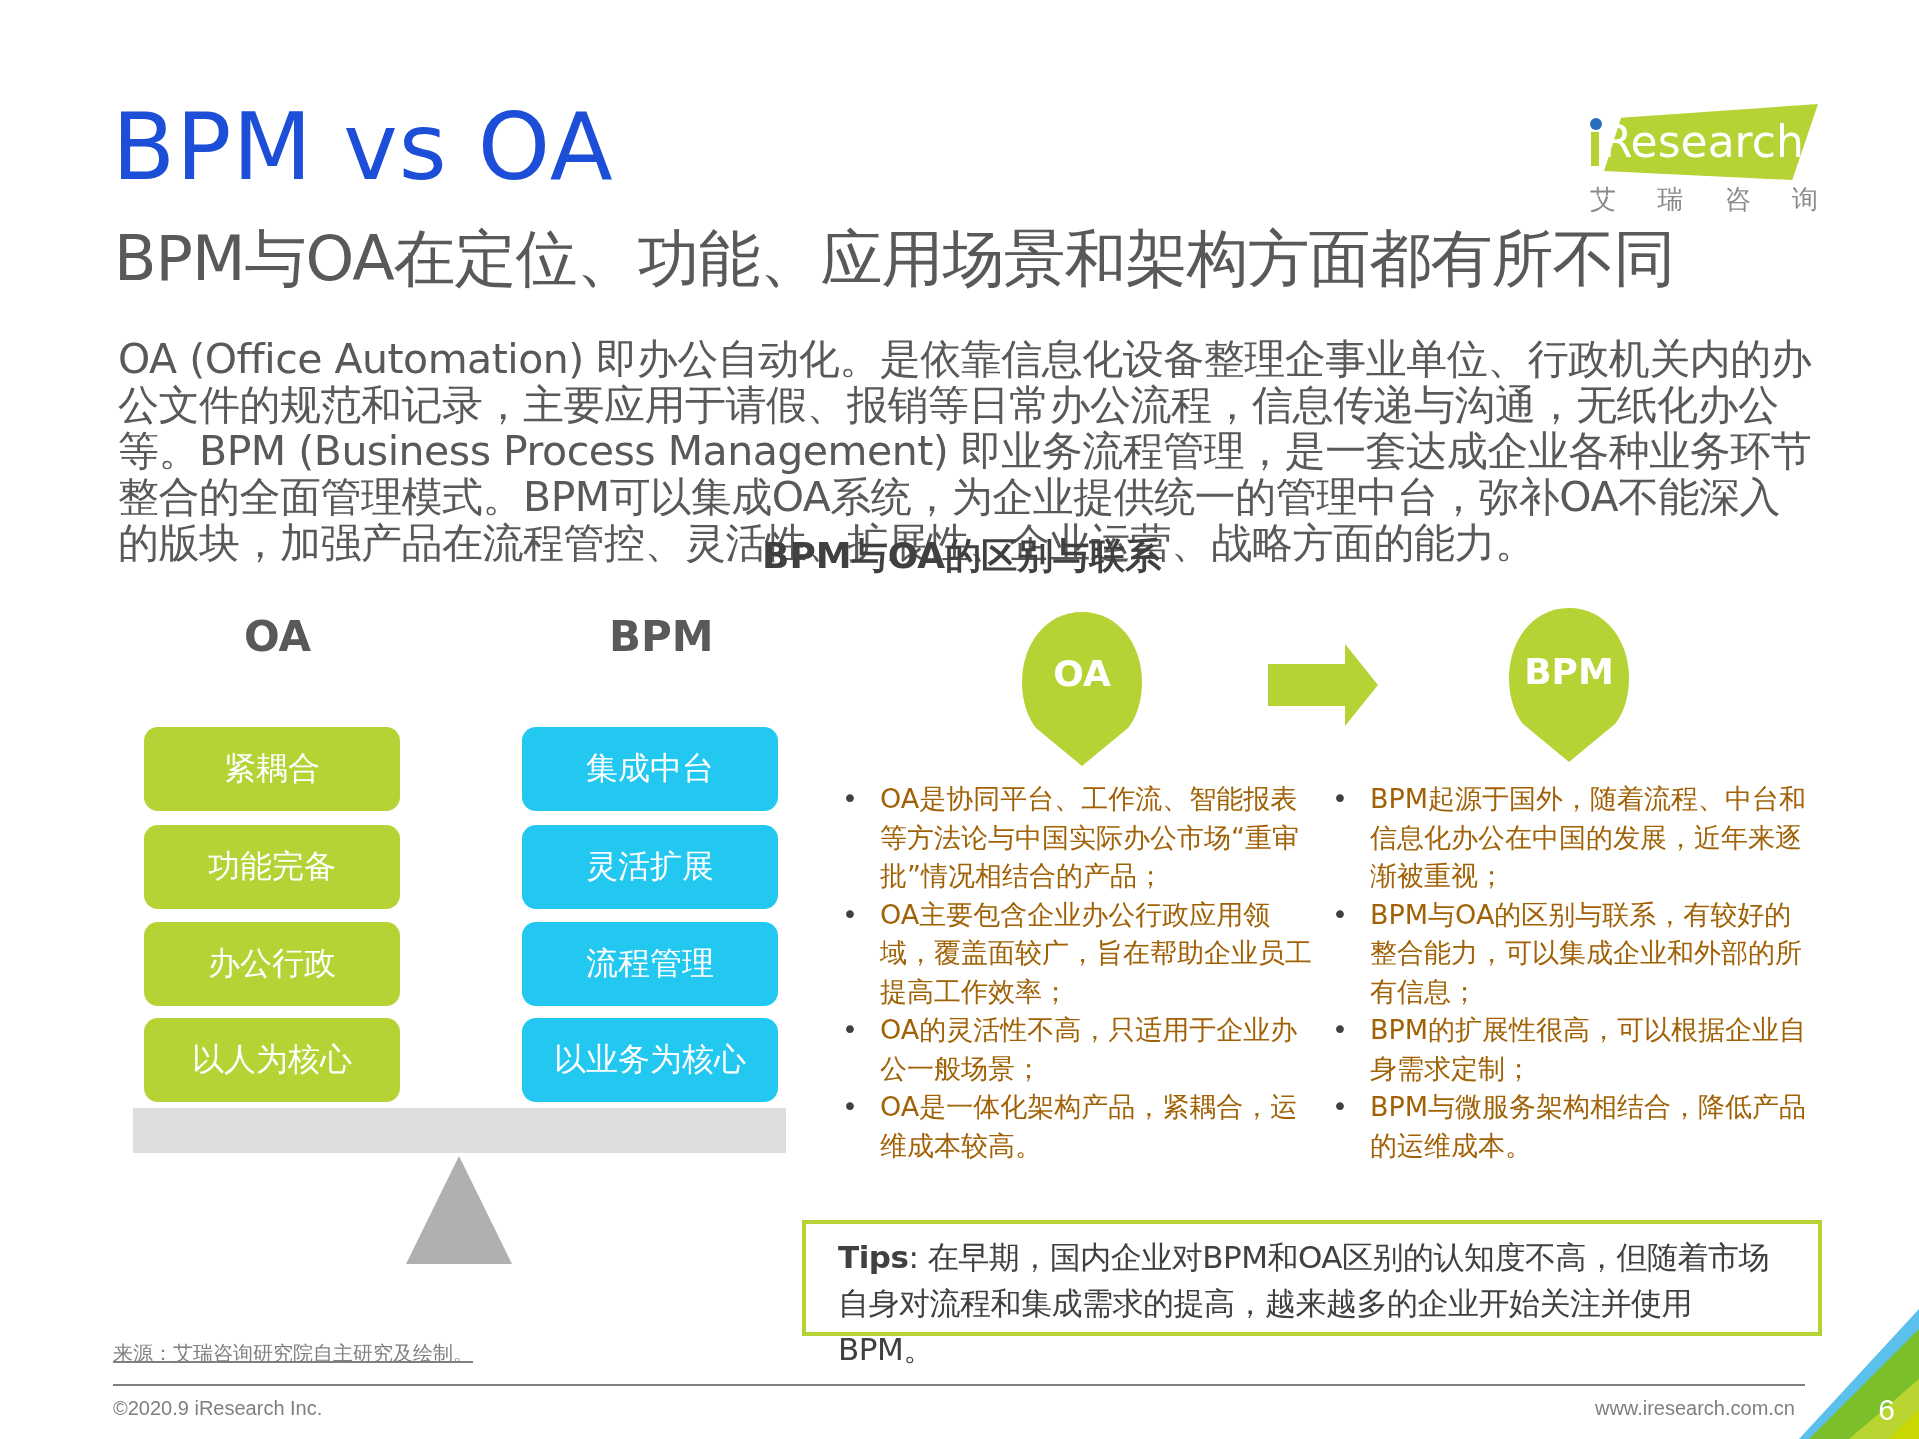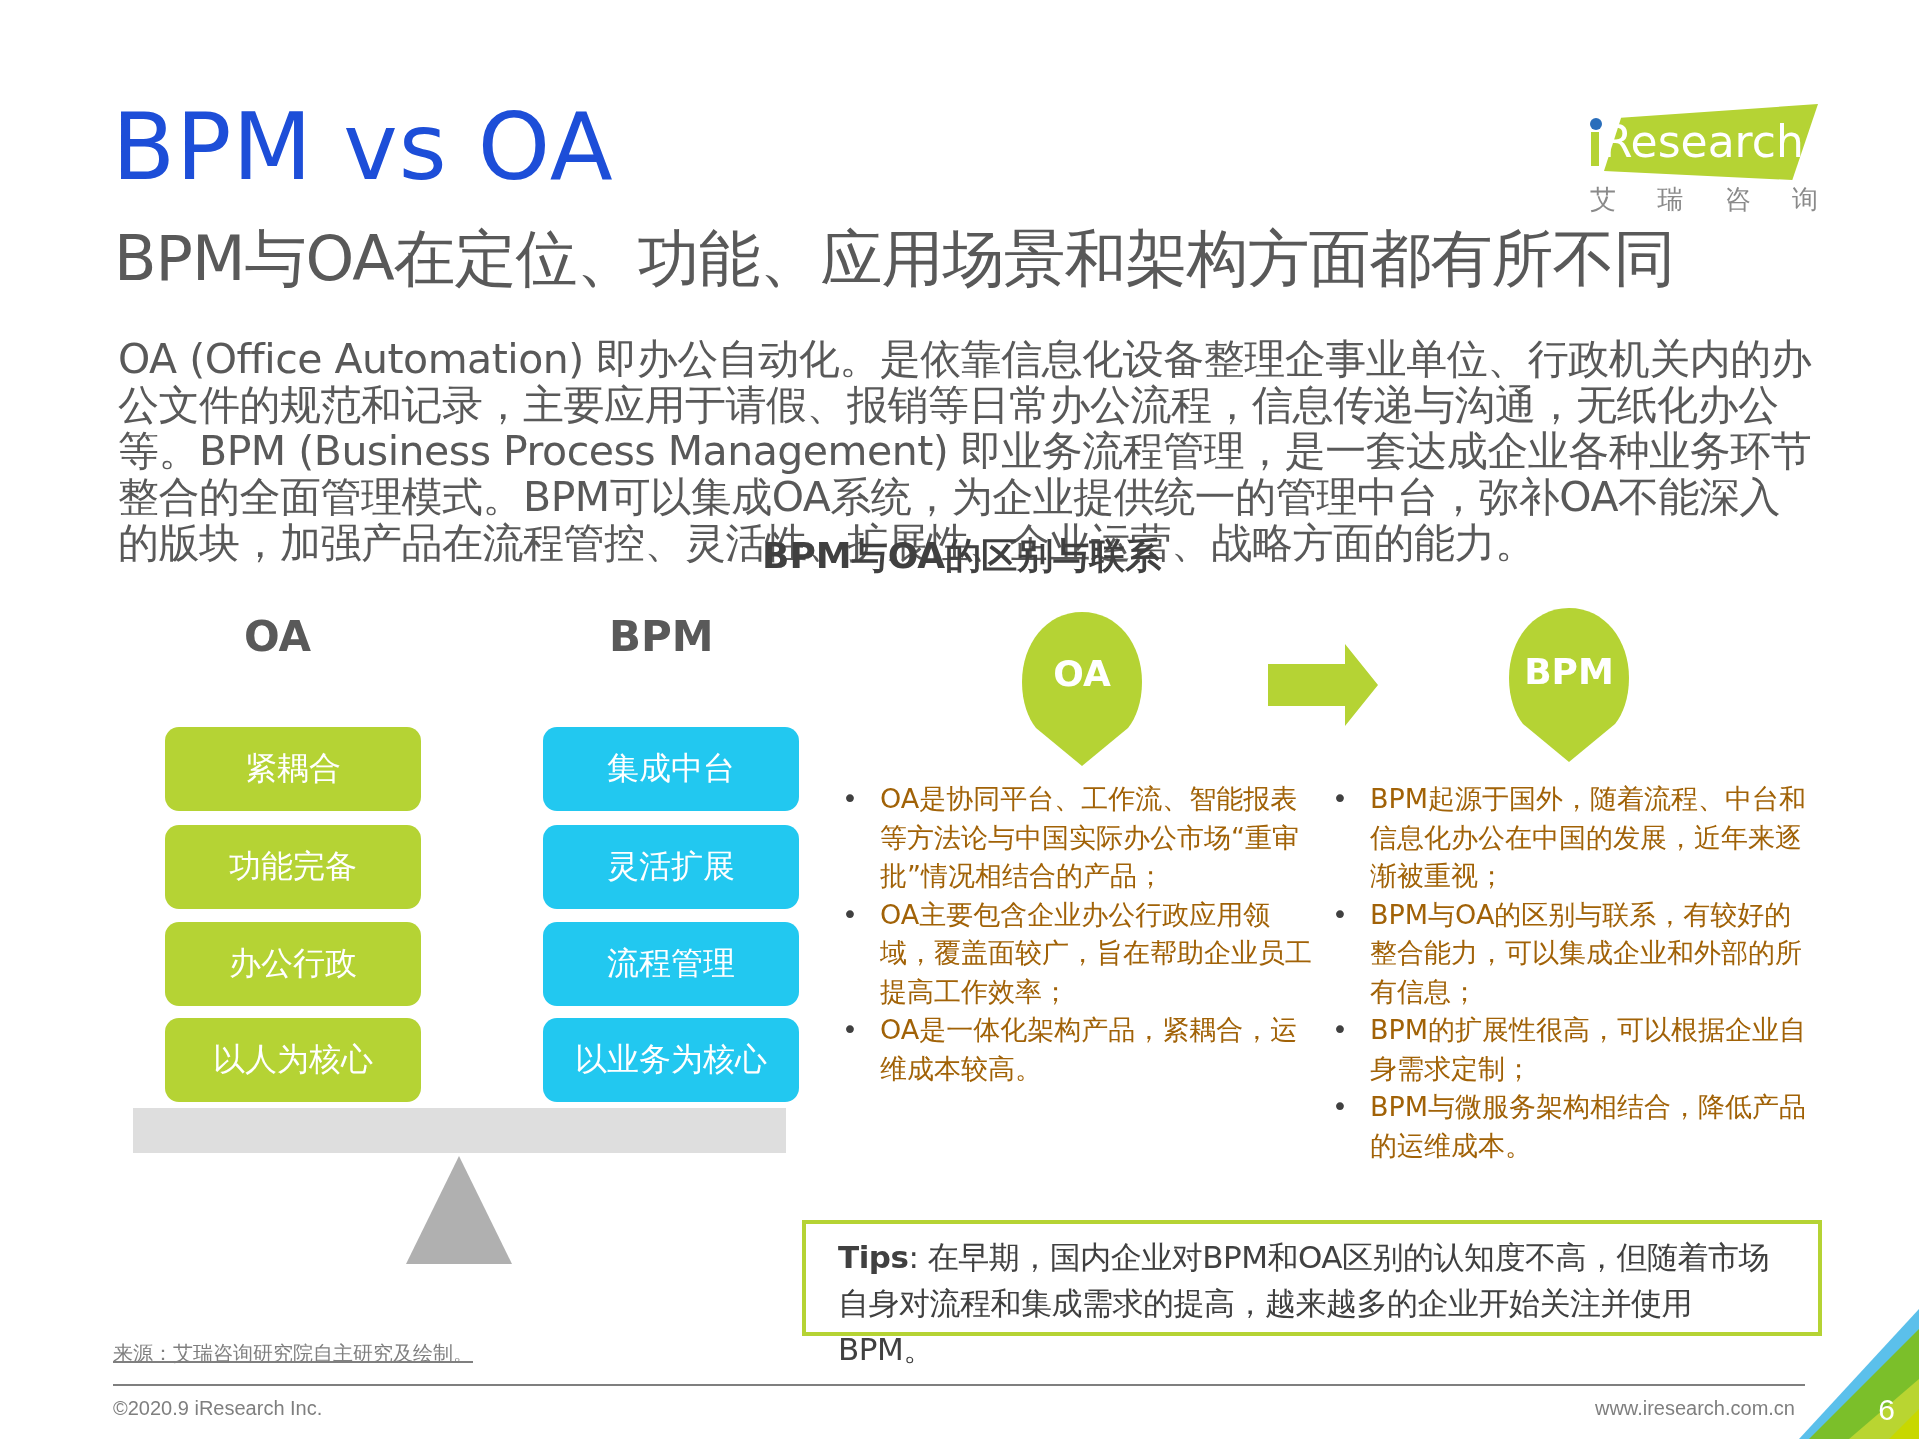--- a/index.html
+++ b/index.html
@@ -17,21 +17,21 @@
   .logo-cn { position: absolute; left: 8px; top: 86px; width: 228px; display: flex; justify-content: space-between; font-size: 26px; color: #8a8a8a; line-height: 1; }
 
   .intro { position: absolute; left: 118px; top: 336px; width: 1700px; font-size: 41px; line-height: 46px; color: #595959; font-family: "DejaVu Sans", sans-serif; letter-spacing: -0.5px; }
 
   .section-title { position: absolute; left: 762px; top: 538px; font-size: 36px; font-weight: bold; color: #404040; line-height: 1; font-family: "DejaVu Sans", sans-serif; }
 
   .col-head { position: absolute; top: 616px; font-size: 42px; font-weight: bold; color: #595959; line-height: 1; font-family: "DejaVu Sans", sans-serif; }
   .col-head.oa { left: 244px; }
   .col-head.bpm { left: 609px; }
 
-  .box { position: absolute; width: 256px; height: 84px; border-radius: 14px; display: flex; align-items: center; justify-content: center; font-size: 32px; color: #ffffff; font-family: "DejaVu Sans", sans-serif; margin-left: 21px; }
+  .box { position: absolute; width: 256px; height: 84px; border-radius: 14px; display: flex; align-items: center; justify-content: center; font-size: 32px; color: #ffffff; font-family: "DejaVu Sans", sans-serif; }
   .box.green { left: 144px; background: #b5d334; }
   .box.blue { left: 522px; background: #22c8f0; }
 
   .beam { position: absolute; left: 133px; top: 1108px; width: 653px; height: 45px; background: #dedede; }
   .fulcrum { position: absolute; left: 406px; top: 1156px; width: 0; height: 0; border-left: 53px solid transparent; border-right: 53px solid transparent; border-bottom: 108px solid #b0b0b0; }
 
   .pin { position: absolute; width: 128px; height: 160px; }
   .pin svg { position: absolute; left: 0; top: 0; }
   .pin-label { position: absolute; left: 0; width: 128px; top: 38px; text-align: center; font-size: 36px; font-weight: bold; color: #ffffff; line-height: 1; font-family: "DejaVu Sans", sans-serif; }
 
@@ -107,20 +107,21 @@
 <div class="pin" style="left:1505px; top:606px;">
   <svg width="128" height="160" viewBox="0 0 128 160">
     <path d="M64 2 C28 2 4 34 4 72 C4 92 10 108 18 118 L64 156 L110 118 C118 108 124 92 124 72 C124 34 100 2 64 2 Z" fill="#b5d334"></path>
   </svg>
   <div class="pin-label" style="top:48px;">BPM</div>
 </div>
 
 <ul class="bullets oa-list">
   <li>OA是协同平台、工作流、智能报表等方法论与中国实际办公市场“重审批”情况相结合的产品；</li>
   <li>OA主要包含企业办公行政应用领域，覆盖面较广，旨在帮助企业员工提高工作效率；</li>
+  <li>OA的灵活性不高，只适用于企业办公一般场景；</li>
   <li>OA是一体化架构产品，紧耦合，运维成本较高。</li>
 </ul>
 
 <ul class="bullets bpm-list">
   <li>BPM起源于国外，随着流程、中台和信息化办公在中国的发展，近年来逐渐被重视；</li>
   <li>BPM与OA的区别与联系，有较好的整合能力，可以集成企业和外部的所有信息；</li>
   <li>BPM的扩展性很高，可以根据企业自身需求定制；</li>
   <li>BPM与微服务架构相结合，降低产品的运维成本。</li>
 </ul>
 

